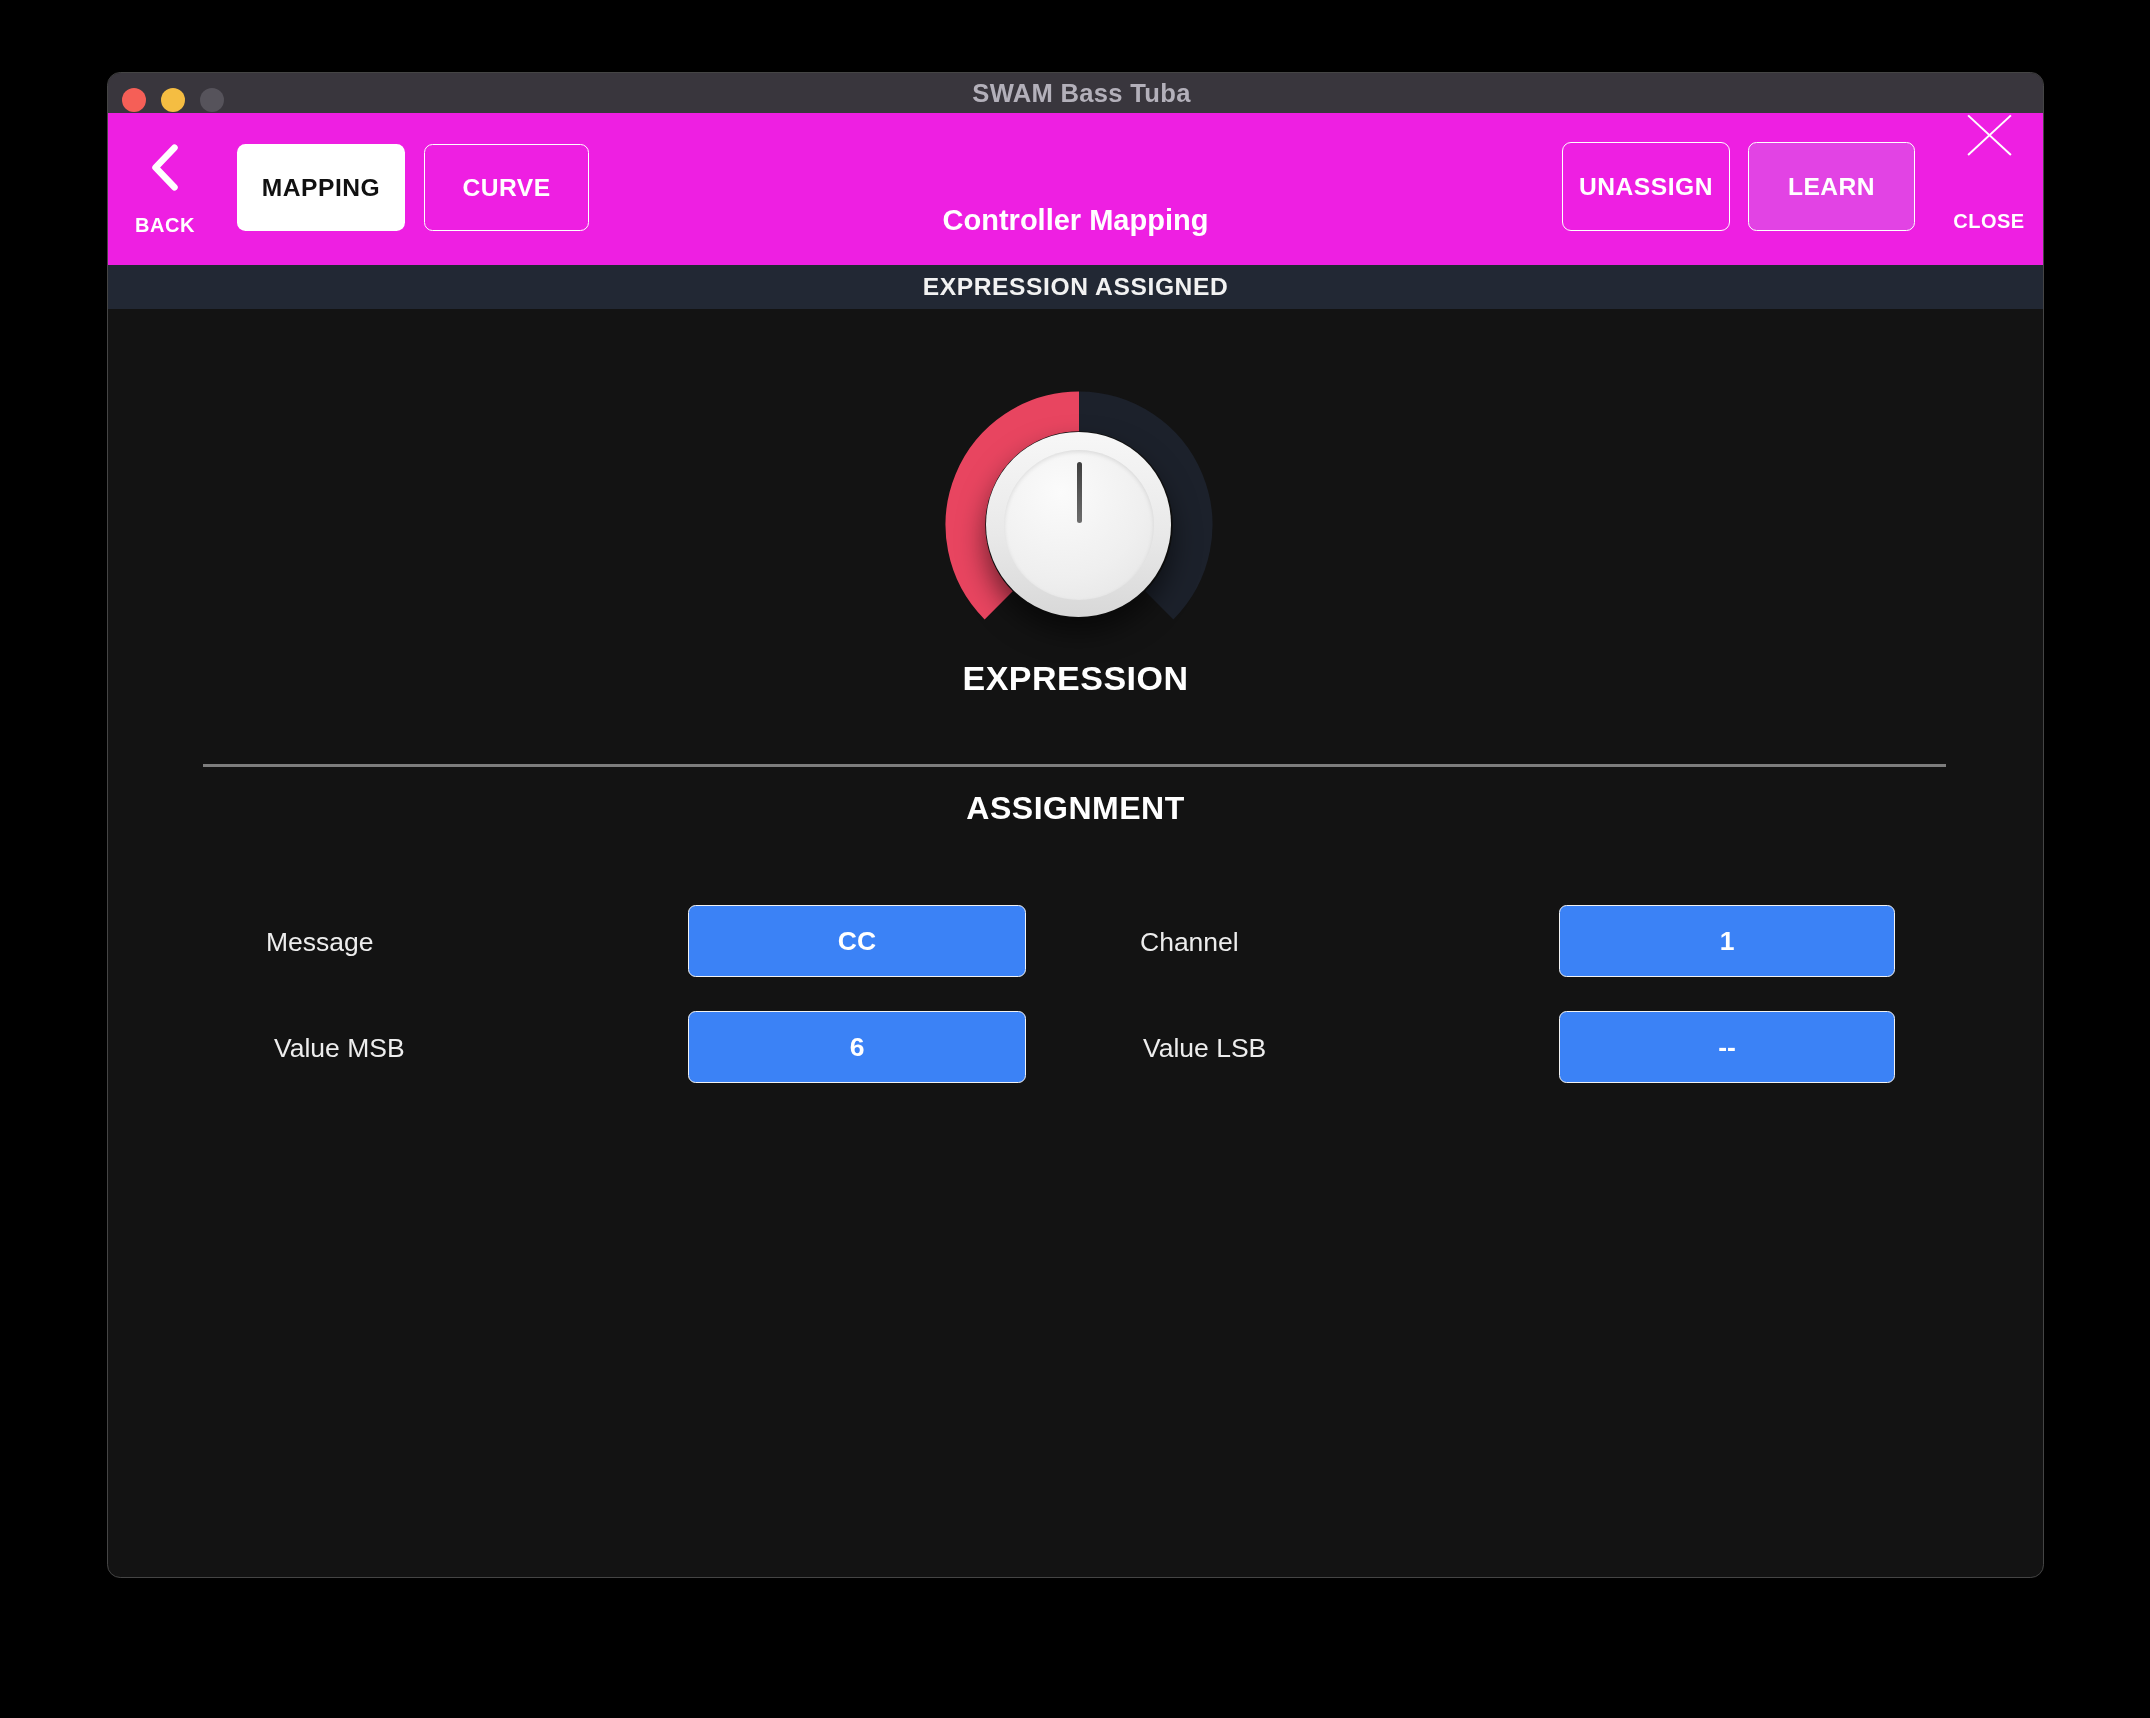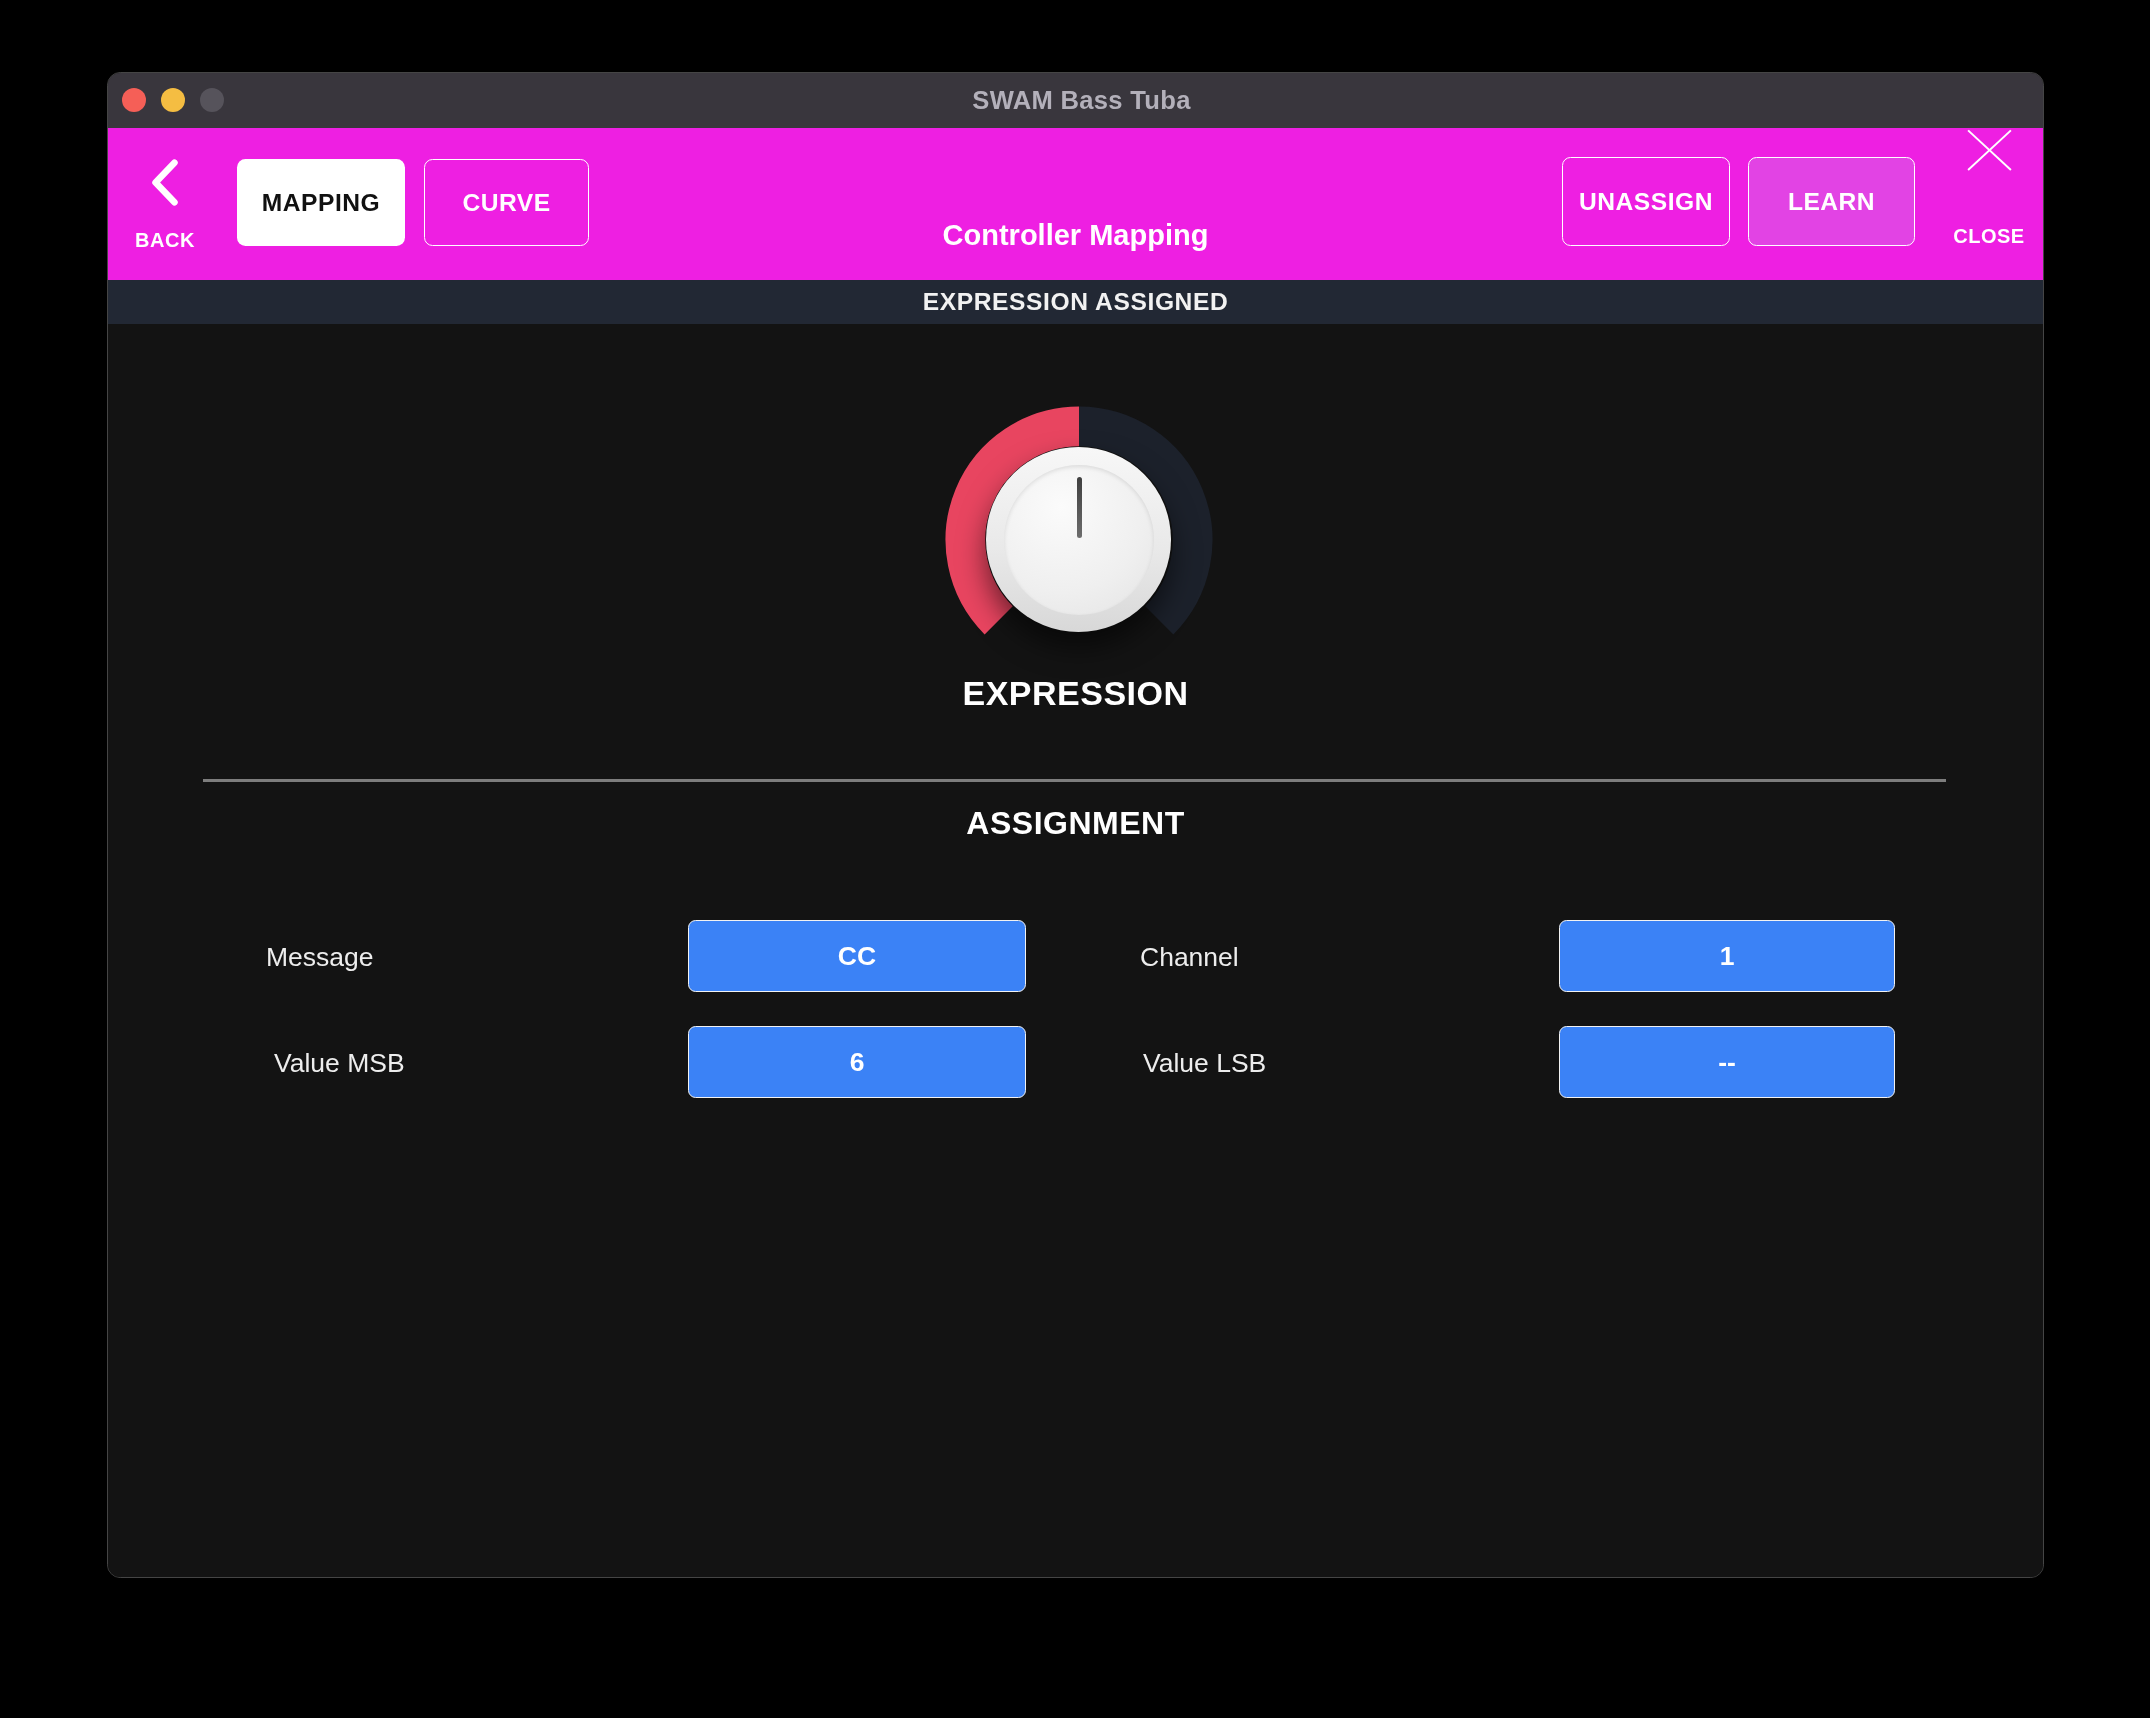--- a/index.html
+++ b/index.html
@@ -6,21 +6,21 @@
   html, body { width: 2150px; height: 1719px; background: #000; font-family: "Liberation Sans", sans-serif; }
 
   .window {
     position: absolute; left: 107px; top: 72px; width: 1937px; height: 1506px;
     border-radius: 13.2px; overflow: hidden; background: var(--content-bg, #131313);
     border: 1.9px solid #454545;
   }
 
   
   .titlebar {
-    position: relative; height: 55px; background: var(--titlebar-bg, #39363d);
+    position: relative; height: 40px; background: var(--titlebar-bg, #39363d);
     display: flex; align-items: center; justify-content: center; padding-left: 12px;
   }
   .titlebar-title { color: #b3b0ba; font-size: 25.6px; font-weight: bold; letter-spacing: 0.3px; }
   .traffic { position: absolute; top: 15px; left: 14px; display: flex; gap: 15px; }
   .traffic span { width: 24px; height: 24px; border-radius: 50%; display: block; }
   .tl-red { background: var(--traffic-red, #f55f57); }
   .tl-yellow { background: var(--traffic-yellow, #f5bd42); }
   .tl-gray { background: var(--traffic-gray, #56535b); }
 
   
@@ -47,21 +47,21 @@
     position: absolute; left: 0; right: 0; top: 91px; text-align: center;
     color: #fff; font-size: 29px; font-weight: bold;
   }
 
   .hdr-btn {
     position: absolute; top: 29px; height: 89px; border-radius: 8.5px;
     border: 1.9px solid #fff; color: #fff; font-size: 24.6px; font-weight: bold;
     letter-spacing: 0.5px; cursor: pointer;
     display: flex; align-items: center; justify-content: center;
   }
-  .unassign-btn { left: 1454px; width: 168px; background: transparent; }
+  .unassign-btn { left: 1454px; width: 168px; background: transparent; border-radius: 9px; }
   .learn-btn { left: 1640px; width: 167px; background: var(--learn-button-fill, #e243e4); }
 
   .close-btn {
     position: absolute; left: 1836px; top: 0; width: 90px; height: 120px;
     background: none; border: none; cursor: pointer;
     display: flex; flex-direction: column; align-items: center; justify-content: center; gap: 28px;
   }
   .close-btn svg { display: block; margin-bottom: 24.6px; }
 
   

